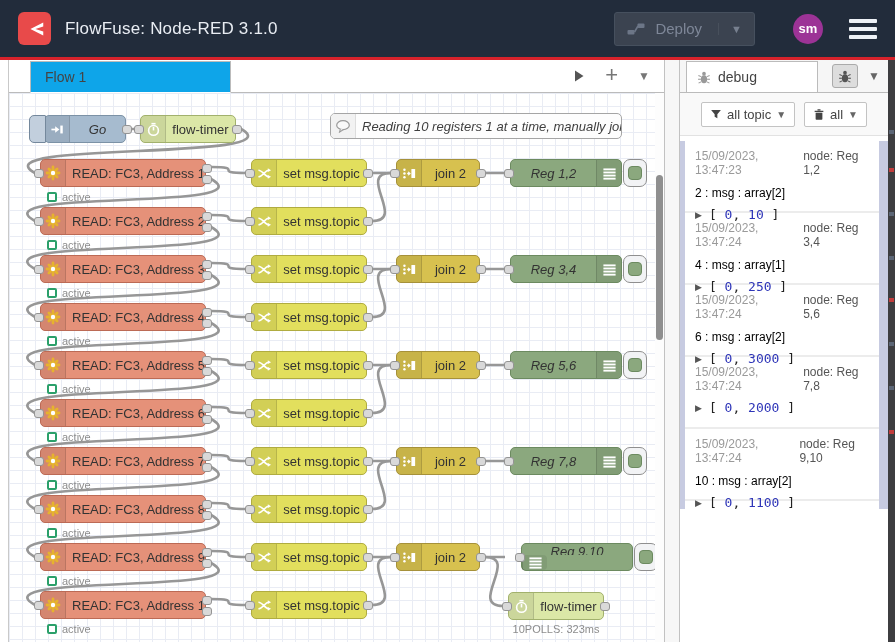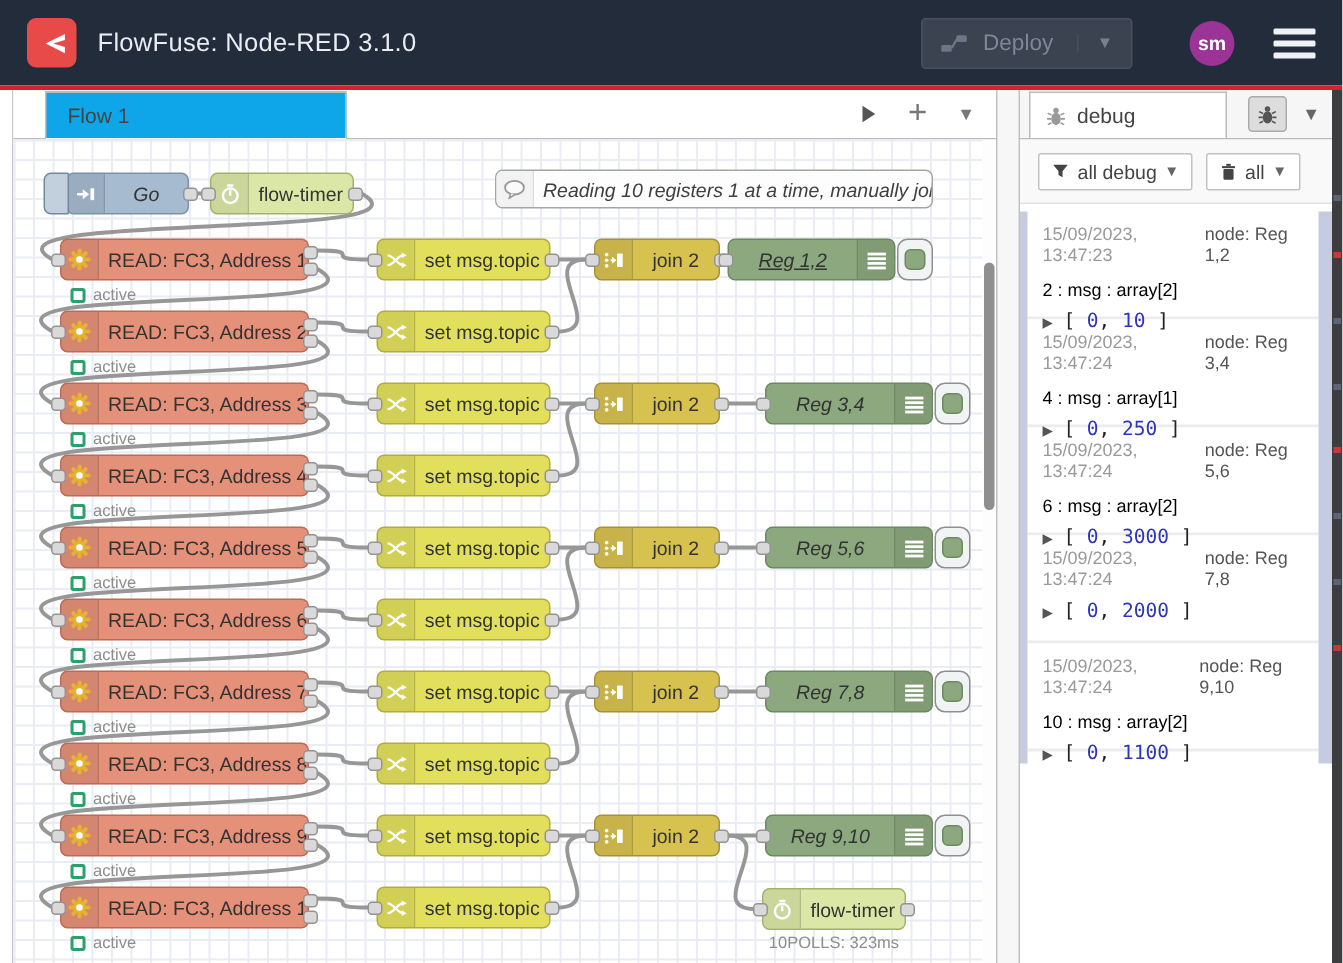--- a/index.html
+++ b/index.html
@@ -606,21 +606,21 @@
                   <circle cx="2.6" cy="12" r="1.3" fill="#fff"></circle>
                   <path d="M5.5 8 L8.5 8" stroke="#fff" stroke-width="1.5"></path>
                   <path d="M6.5 5.5 L9.5 8 L6.5 10.5 Z" fill="#fff"></path>
                   <rect x="10" y="3.2" width="4" height="9.6" rx="0.6" fill="#fff"></rect>
                 </svg>
               </div>
               <span class="nlabel">join 2</span>
               <div class="port port-in"></div>
               <div class="port port-out"></div>
             </div>
-            <div class="node type-debug" style="left: 476px; top: 66px; width: 112px; text-decoration: underline;">
+            <div class="node type-debug" style="left: 501px; top: 66px; width: 112px;">
               <span class="nlabel">Reg 1,2</span>
               <div class="icon-strip right">
                 <svg width="15" height="15" viewBox="0 0 16 16">
                   <rect x="1.5" y="2.6" width="13" height="2" fill="#fff"></rect>
                   <rect x="1.5" y="5.9" width="13" height="2" fill="#fff"></rect>
                   <rect x="1.5" y="9.2" width="13" height="2" fill="#fff"></rect>
                   <rect x="1.5" y="12.5" width="13" height="2" fill="#fff"></rect>
                 </svg>
               </div>
               <div class="toggle">
@@ -666,21 +666,21 @@
                   <rect x="1.5" y="5.9" width="13" height="2" fill="#fff"></rect>
                   <rect x="1.5" y="9.2" width="13" height="2" fill="#fff"></rect>
                   <rect x="1.5" y="12.5" width="13" height="2" fill="#fff"></rect>
                 </svg>
               </div>
               <div class="toggle">
                 <div class="inner"></div>
               </div>
               <div class="port port-in"></div>
             </div>
-            <div class="node type-debug" style="left: 501px; top: 450px; width: 112px;">
+            <div class="node type-debug" style="left: 512px; top: 450px; width: 112px; flex-direction: column;">
               <span class="nlabel">Reg 9,10</span>
               <div class="icon-strip right">
                 <svg width="15" height="15" viewBox="0 0 16 16">
                   <rect x="1.5" y="2.6" width="13" height="2" fill="#fff"></rect>
                   <rect x="1.5" y="5.9" width="13" height="2" fill="#fff"></rect>
                   <rect x="1.5" y="9.2" width="13" height="2" fill="#fff"></rect>
                   <rect x="1.5" y="12.5" width="13" height="2" fill="#fff"></rect>
                 </svg>
               </div>
               <div class="toggle">
@@ -746,21 +746,21 @@
             </svg>
         </div>
         <span class="sb-caret">▼</span>
       </div>
     </div>
     <div class="filter-row">
       <div class="sb-btn">
         <svg width="12" height="12" viewBox="0 0 16 16">
             <path d="M1.5 2.5 H14.5 L9.8 8.2 V13.5 L6.2 11.5 V8.2 Z" fill="#444"></path>
           </svg>
-        <span>all debug</span>
+        <span>all topic</span>
         <span class="caret">▼</span>
       </div>
       <div class="sb-btn">
         <svg width="12" height="13" viewBox="0 0 16 16">
             <rect x="3.5" y="5.5" width="9" height="9.5" rx="1" fill="#444"></rect>
             <rect x="2.2" y="3" width="11.6" height="1.8" fill="#444"></rect>
             <rect x="6" y="1" width="4" height="1.8" fill="#444"></rect>
           </svg>
         <span>all</span>
         <span class="caret">▼</span>

